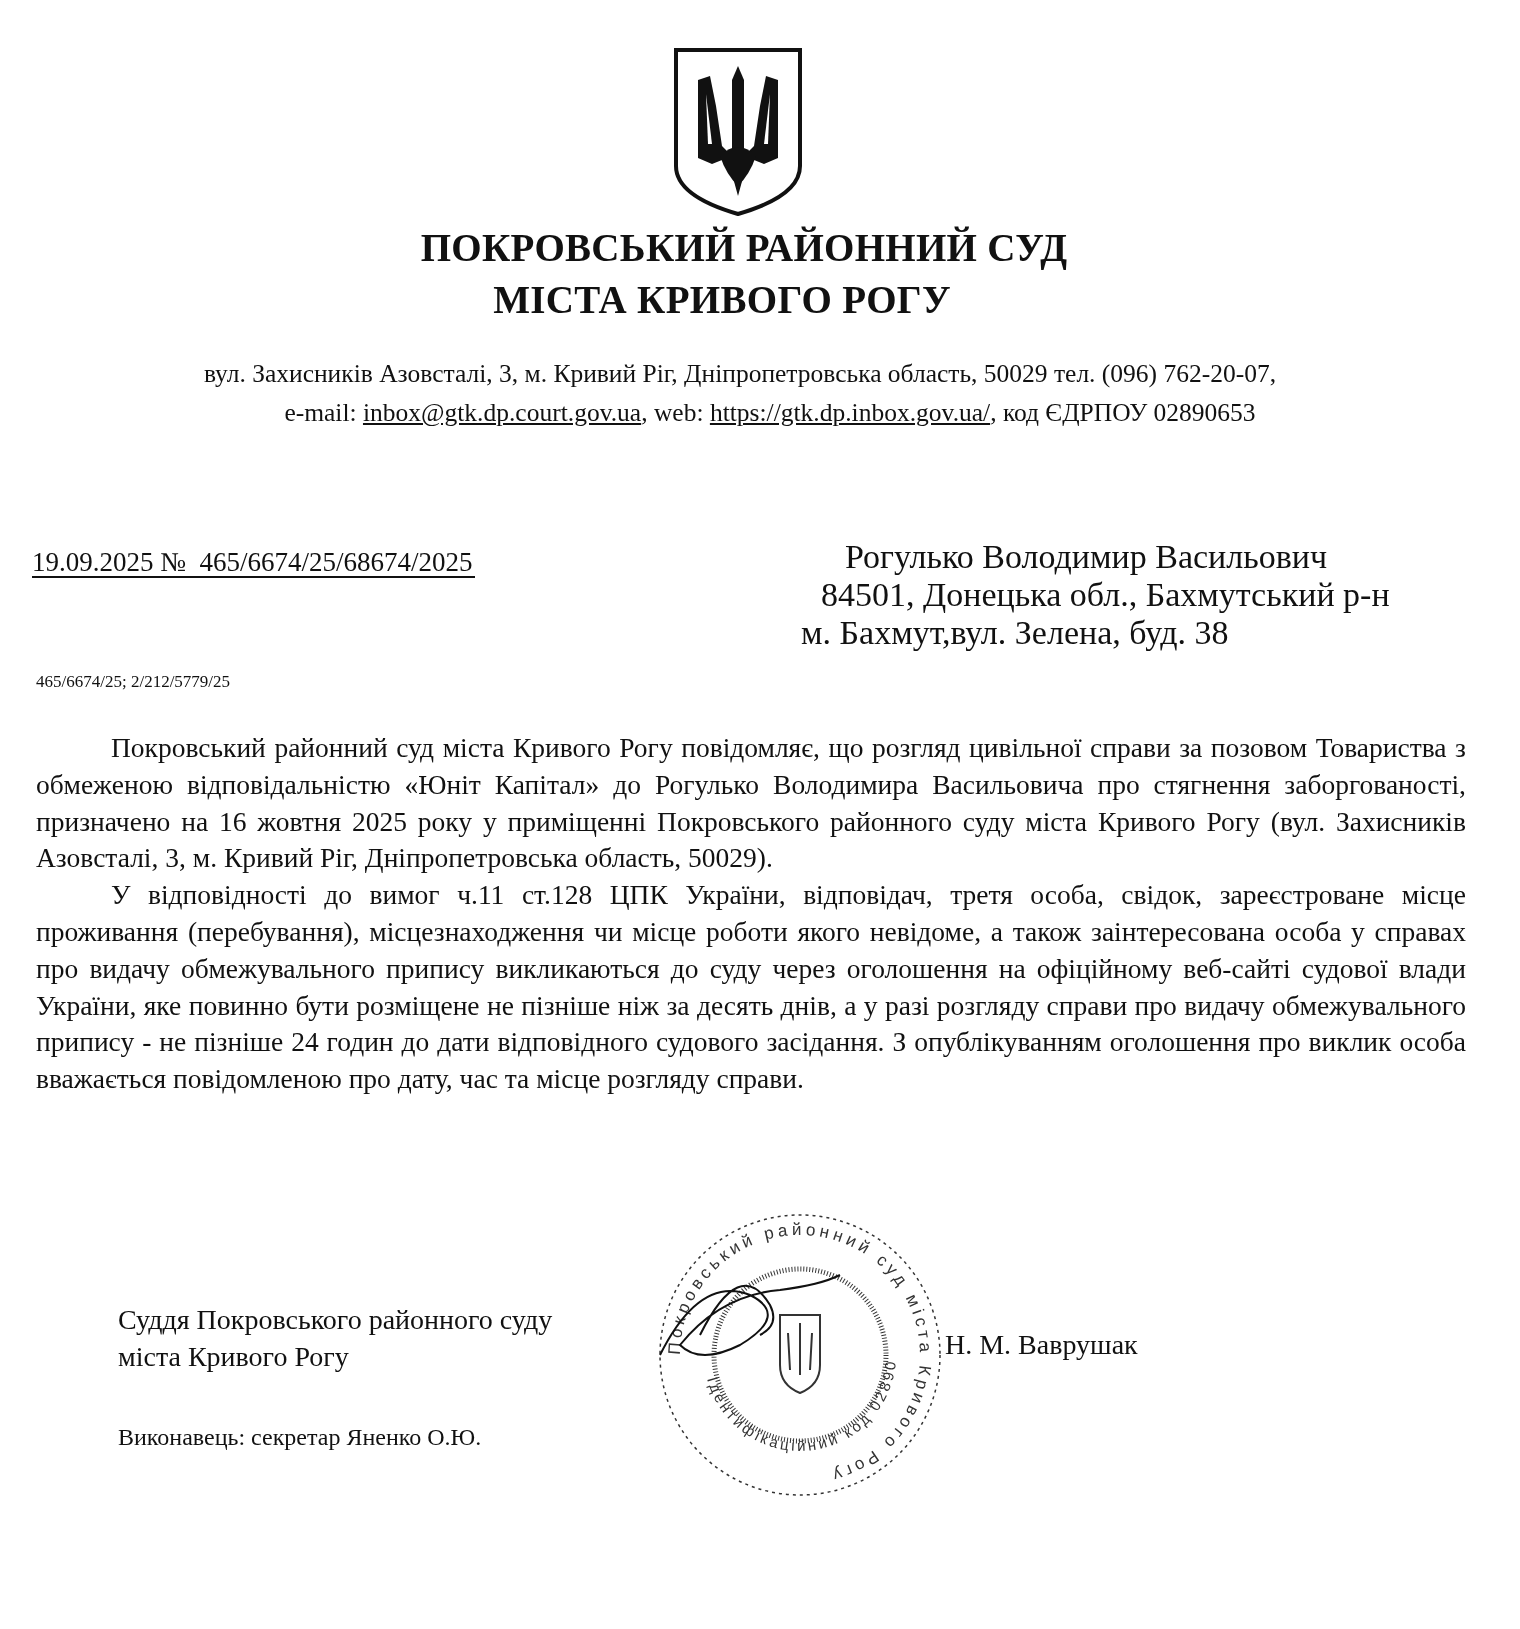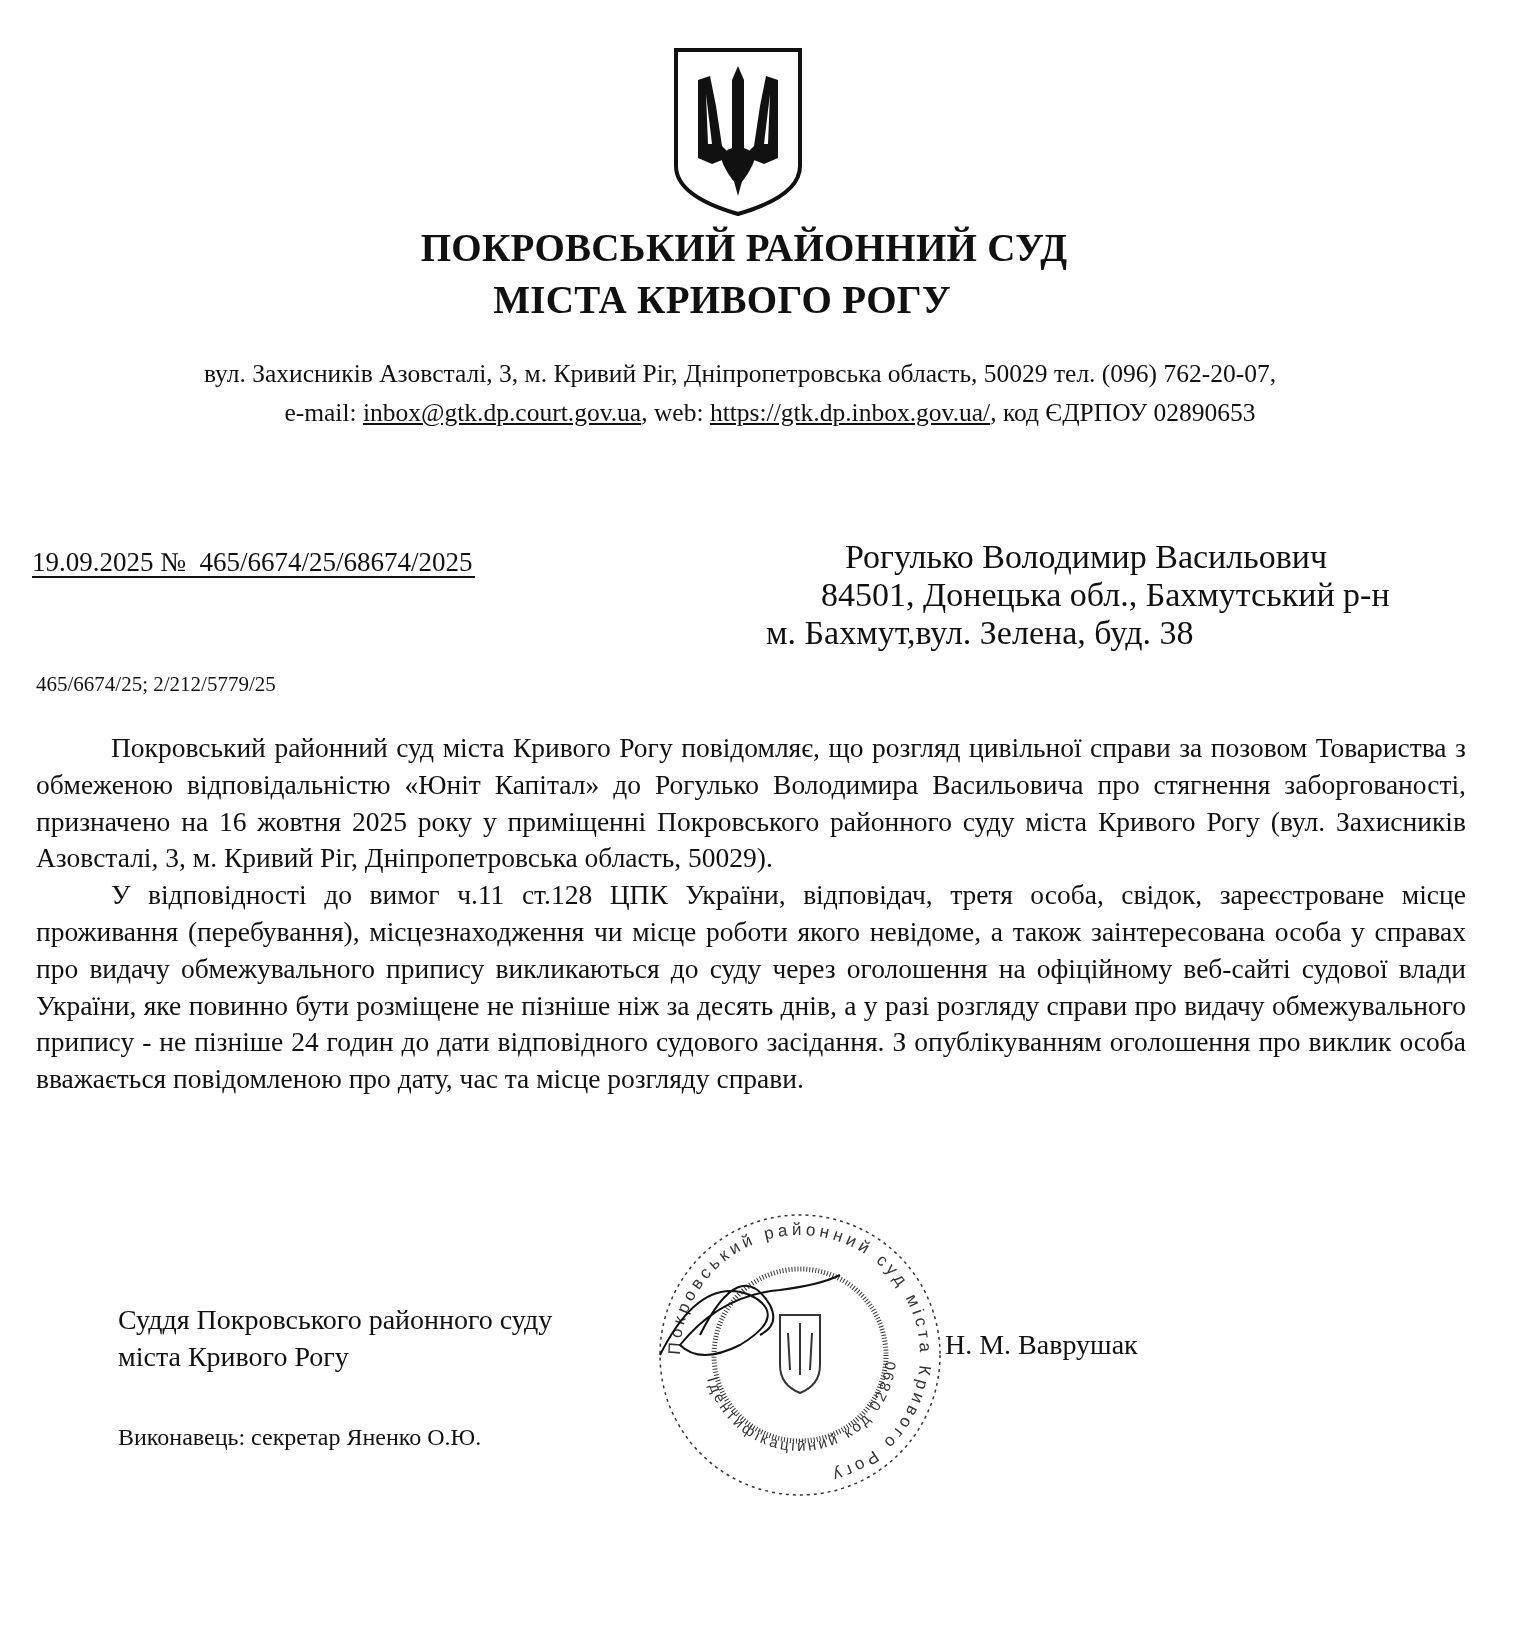--- a/index.html
+++ b/index.html
@@ -10,22 +10,22 @@
   .t1 { top: 228px; padding-left: 0px; left: -16px; }
   .t2 { top: 280px; left: -38px; }
   .addr { left: 0; width: 1520px; text-align: center; font-size: 25.5px; line-height: 1; }
   .a1 { top: 361px; left: -20px; }
   .a2 { top: 400px; left: 10px; }
   .u { text-decoration: underline; }
   .regline { left: 32px; top: 548px; font-size: 27px; border-bottom: 2px solid #111; line-height: 1.05; padding-right: 2px; }
   .recip { font-size: 34px; line-height: 1; }
   .r1 { left: 845px; top: 540px; }
   .r2 { left: 790px; top: 578px; margin-left: 31px; }
-  .r3 { left: 766px; top: 616px; text-align: right; }
-  .caseref { left: 36px; top: 672px; font-size: 21px; }
+  .r3 { left: 801px; top: 616px; text-align: right; }
+  .caseref { left: 36px; top: 672px; font-size: 17px; }
   .body { left: 36px; width: 1430px; top: 730px; font-size: 27.5px; line-height: 36.8px; text-align: justify; }
   .body p { margin: 0; text-indent: 75px; }
   .sig { font-size: 28px; line-height: 1; }
   .s1 { left: 118px; top: 1306px; }
   .s2 { left: 118px; top: 1343px; }
   .s3 { left: 945px; top: 1331px; }
   .exec { left: 118px; top: 1424px; font-size: 24px; }
   .stamp { left: 640px; top: 1195px; width: 320px; height: 320px; }
 </style>
 </head>

